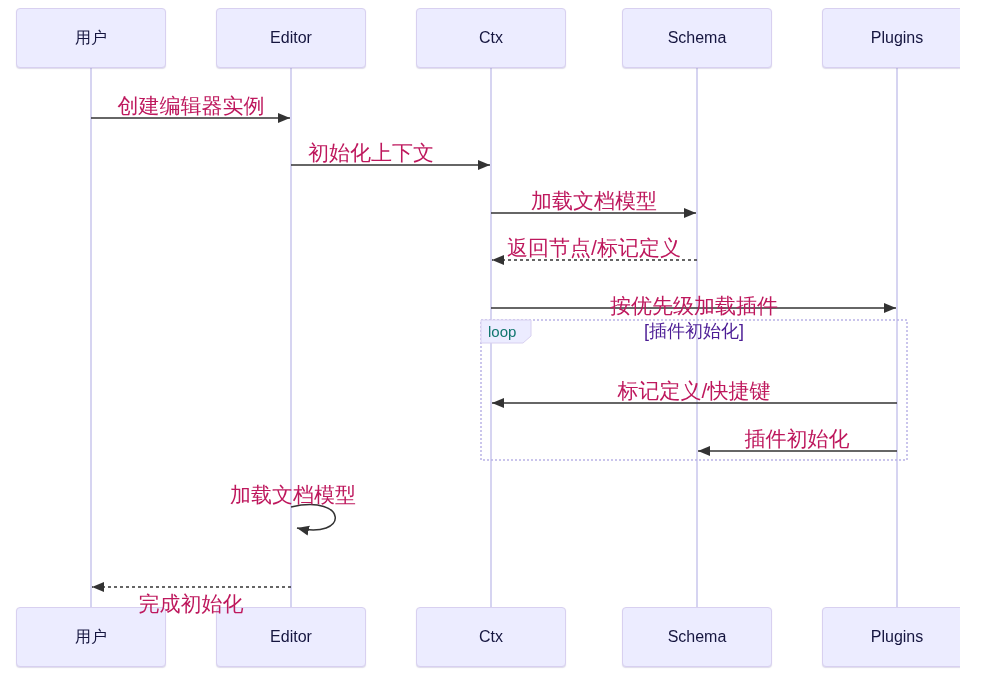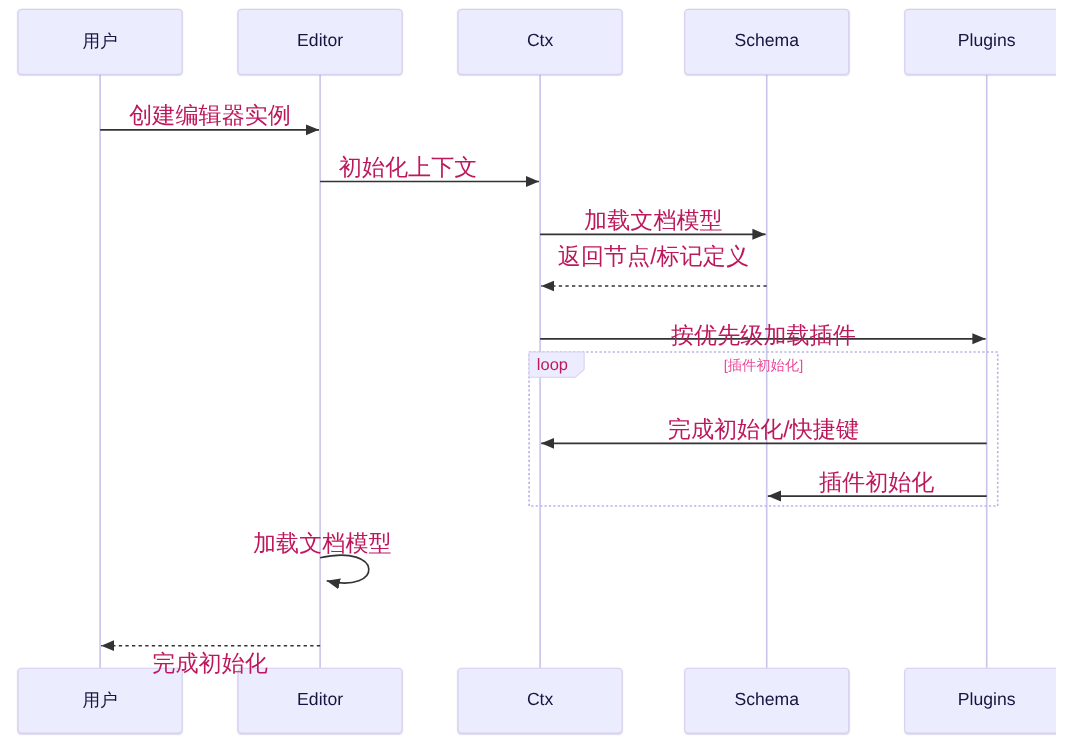--- a/index.html
+++ b/index.html
@@ -25,28 +25,28 @@
   .msg-label{
     position:absolute;
     transform:translateX(-50%);
     font-size:21px;line-height:19px;
     color:#be185d;
     white-space:nowrap;
   }
   .loop-keyword{
     position:absolute;
     font-size:15px;line-height:19px;
-    color:#be185d;
+    color:#0f766e;
     white-space:nowrap;
   }
   .loop-condition{
     position:absolute;
     transform:translateX(-50%);
-    font-size:13px;line-height:19px;
-    color:#ec4899;
+    font-size:18px;line-height:19px;
+    color:#4c1d95;
     white-space:nowrap;
   }
 </style>
 </head>
 <body>
 
 <div class="canvas">
 
   <svg class="layer" width="991" height="687" viewBox="0 0 991 687">
     <defs>
@@ -83,23 +83,23 @@
 
   <div class="actor" style="left:16px;top:607px">用户</div>
   <div class="actor" style="left:216px;top:607px">Editor</div>
   <div class="actor" style="left:416px;top:607px">Ctx</div>
   <div class="actor" style="left:622px;top:607px">Schema</div>
   <div class="actor" style="left:822px;top:607px">Plugins</div>
 
   <div class="msg-label" style="left:191px;top:96px">创建编辑器实例</div>
   <div class="msg-label" style="left:371px;top:143px">初始化上下文</div>
   <div class="msg-label" style="left:594px;top:191px">加载文档模型</div>
-  <div class="msg-label" style="left:594px;top:224px">返回节点/标记定义</div>
+  <div class="msg-label" style="left:594px;top:238px">返回节点/标记定义</div>
   <div class="msg-label" style="left:694px;top:296px">按优先级加载插件</div>
-  <div class="msg-label" style="left:694px;top:381px">完成初始化/快捷键</div>
+  <div class="msg-label" style="left:694px;top:381px">标记定义/快捷键</div>
   <div class="msg-label" style="left:797px;top:429px">插件初始化</div>
   <div class="msg-label" style="left:293px;top:485px">加载文档模型</div>
   <div class="msg-label" style="left:191px;top:594px">完成初始化</div>
 
   <div class="loop-keyword" style="left:488px;top:322px">loop</div>
   <div class="loop-condition" style="left:694px;top:322px">[插件初始化]</div>
 
 </div>
 
 </body></html>

